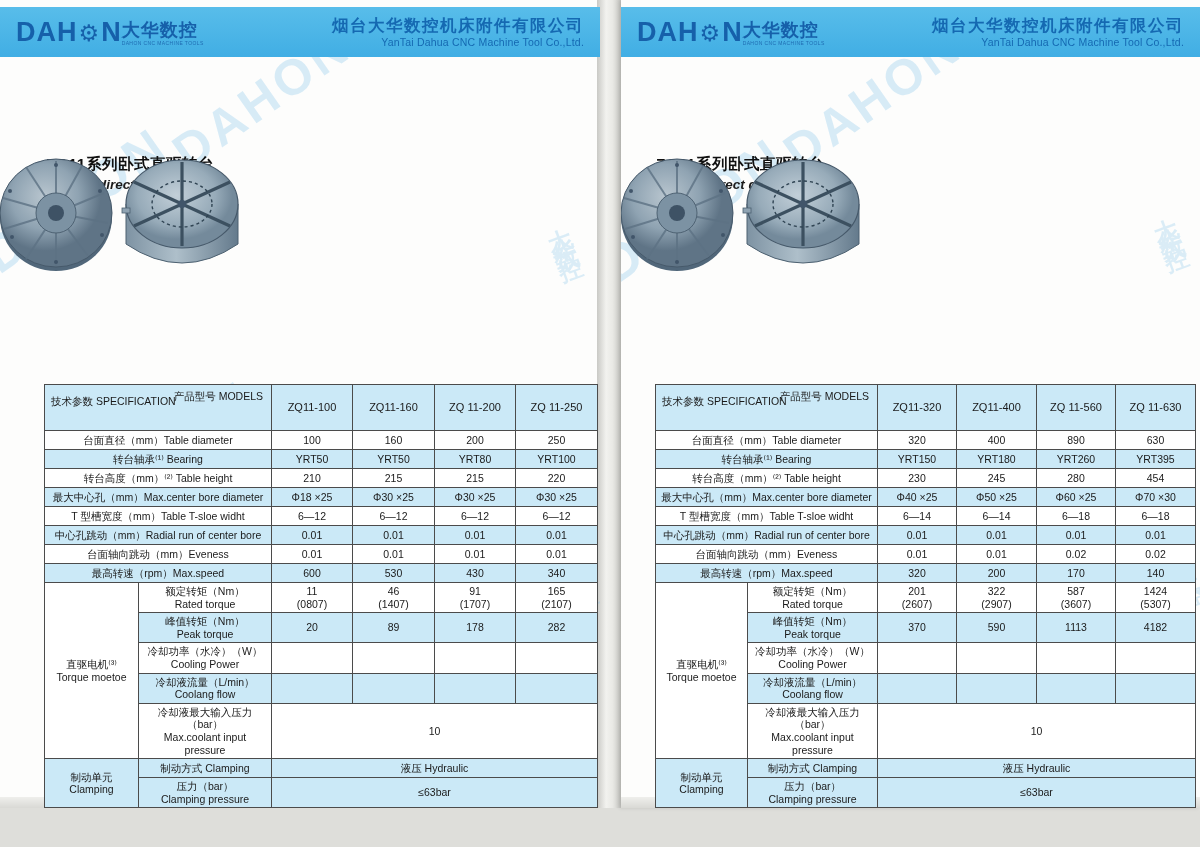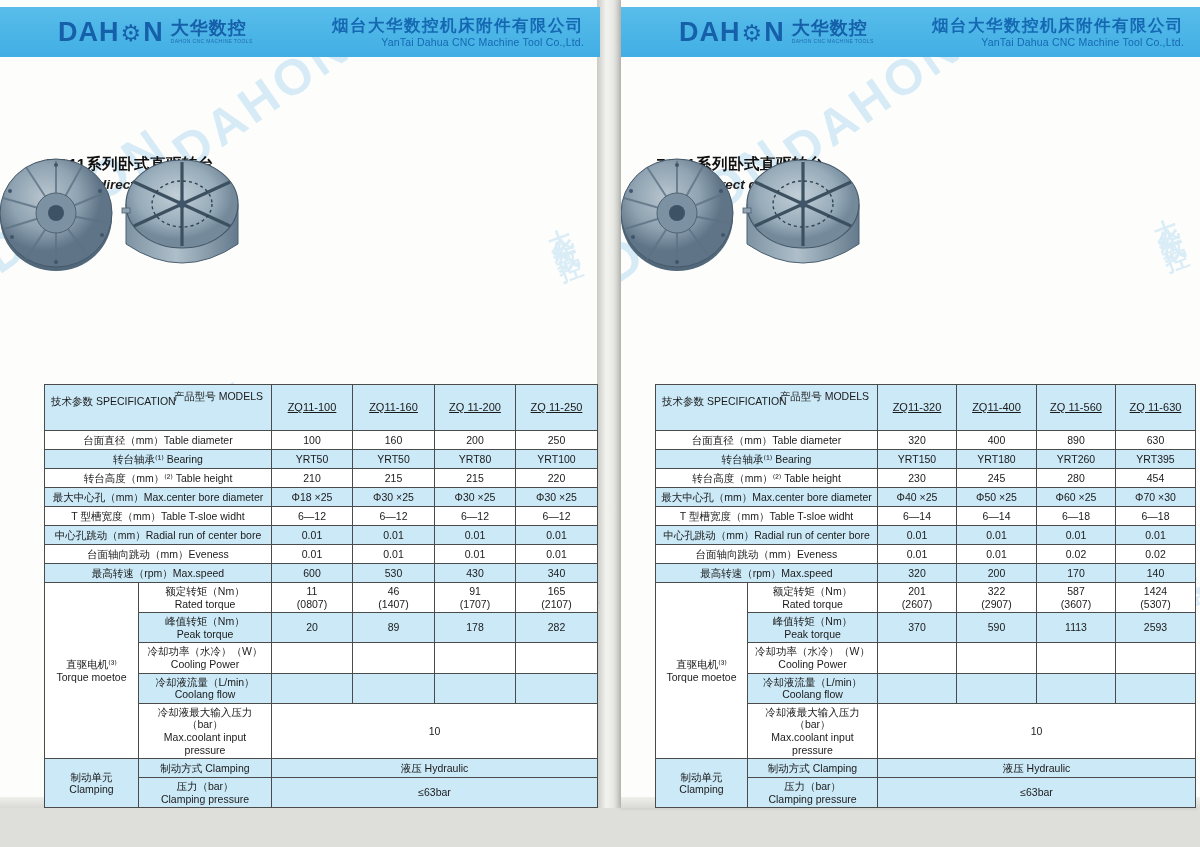--- a/index.html
+++ b/index.html
@@ -7,21 +7,21 @@
           font-family:"Liberation Sans","DejaVu Sans",sans-serif;color:#1a1a1a;}
   .page{position:absolute;top:0;height:808px;background:#fdfdfc;overflow:hidden;}
   .page.left{left:0;width:600px;}
   .page.right{left:621px;width:579px;box-shadow:-2px 0 4px rgba(0,0,0,.12);}
   .gutter{position:absolute;left:597px;top:0;width:26px;height:808px;
           background:linear-gradient(to right,#c9c9c5,#f2f2ef 35%,#e9e9e5 60%,#bdbdb9);}
   
   .banner{position:absolute;top:7px;left:0;right:0;height:50px;
           background:linear-gradient(#58bdea,#41aee4);
           display:flex;align-items:center;justify-content:space-between;padding:0 16px;box-sizing:border-box;}
-  .logo{display:flex;align-items:flex-start;gap:7px;margin-left:42px;}
+  .logo{display:flex;align-items:flex-end;}
   .logo-latin{font-size:27px;font-weight:bold;color:#1660aa;letter-spacing:1px;line-height:1;display:flex;align-items:center;}
   .logo-gear{font-size:23px;line-height:1;position:relative;top:1px;margin:0 1px;}
   .logo-cnwrap{display:flex;flex-direction:column;line-height:1;}
   .logo-cn{font-size:18px;font-weight:bold;color:#1660aa;letter-spacing:1px;}
   .logo-sub{font-size:5px;color:#1f6cb2;letter-spacing:.4px;margin-top:2px;}
   .company{text-align:right;color:#1569b2;line-height:1.2;}
   .company-cn{font-size:16.5px;font-weight:bold;letter-spacing:1.5px;}
   .company-en{font-size:10.5px;letter-spacing:.2px;}
   
   .title-block{position:absolute;top:104px;}
@@ -30,21 +30,21 @@
   .title-en{font-size:13.5px;font-weight:bold;font-style:italic;color:#1c1c1c;margin-top:2px;}
   
   .photos{position:absolute;top:62px;right:4px;width:248px;height:128px;display:flex;gap:4px;align-items:center;}
   
   .spec{position:absolute;border-collapse:collapse;table-layout:fixed;font-size:10.5px;line-height:1.2;}
   .page.left .spec{left:44px;top:168px;width:553px;}
   .page.right .spec{left:34px;top:168px;width:540px;}
   .spec th,.spec td{border:1px solid #4b4b4b;text-align:center;vertical-align:middle;
                     padding:2px 3px;white-space:pre-line;height:19px;box-sizing:border-box;background:#fff;}
   .spec .shade{background:#cbe9f7;}
-  .spec thead th{height:46px;background:#cbe9f7;font-weight:normal;text-decoration:underline;}
+  .spec thead th{height:46px;background:#cbe9f7;font-weight:normal;}
   .corner{position:relative;padding:0;
           background-image:linear-gradient(to bottom right,transparent calc(50% - .6px),#4b4b4b calc(50% - .6px),#4b4b4b calc(50% + .6px),transparent calc(50% + .6px));}
   .corner-top{position:absolute;top:5px;right:8px;font-size:10.5px;}
   .corner-bottom{position:absolute;bottom:22px;left:6px;font-size:10.5px;}
   .model-h{font-size:11px;}
   .group-cell{font-size:10.5px;}
   .pagebottom{position:absolute;left:0;right:0;top:797px;height:11px;background:linear-gradient(#efefec,#d9d9d5);}
   
   .wm{position:absolute;font-weight:bold;color:#79bfe8;opacity:.28;transform:rotate(-35deg);
       letter-spacing:4px;pointer-events:none;white-space:nowrap;z-index:1;}
@@ -478,21 +478,21 @@
 (3607)</td>
             <td class="value-cell">1424
 (5307)</td>
           </tr>
           <tr>
             <td class="label-cell shade">峰值转矩（Nm）
 Peak torque</td>
             <td class="value-cell shade">370</td>
             <td class="value-cell shade">590</td>
             <td class="value-cell shade">1113</td>
-            <td class="value-cell shade">2593</td>
+            <td class="value-cell shade">4182</td>
           </tr>
           <tr>
             <td class="label-cell">冷却功率（水冷）（W）
 Cooling Power</td>
             <td class="value-cell"></td>
             <td class="value-cell"></td>
             <td class="value-cell"></td>
             <td class="value-cell"></td>
           </tr>
           <tr>

